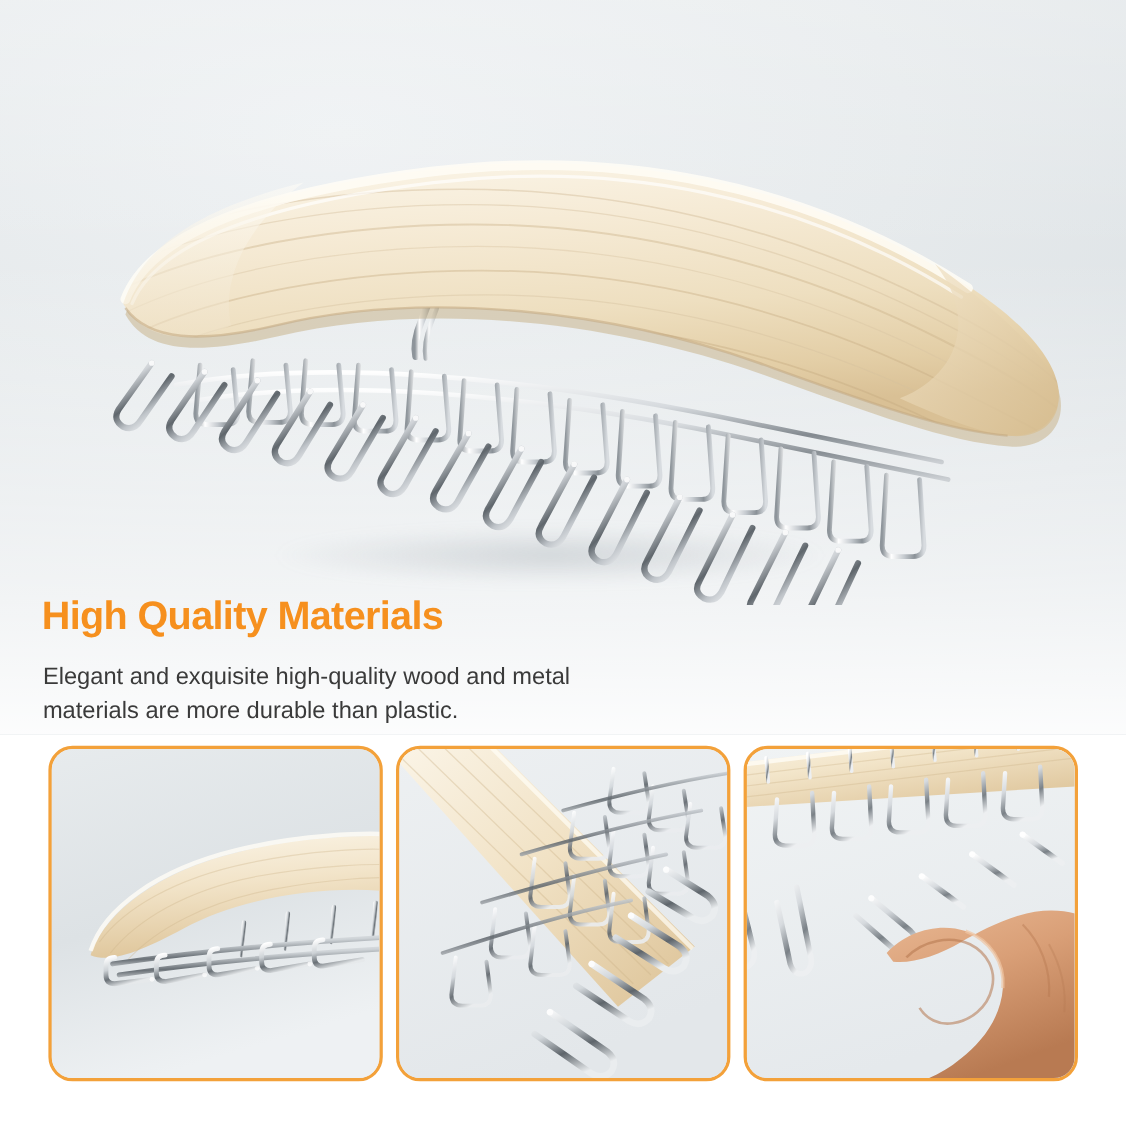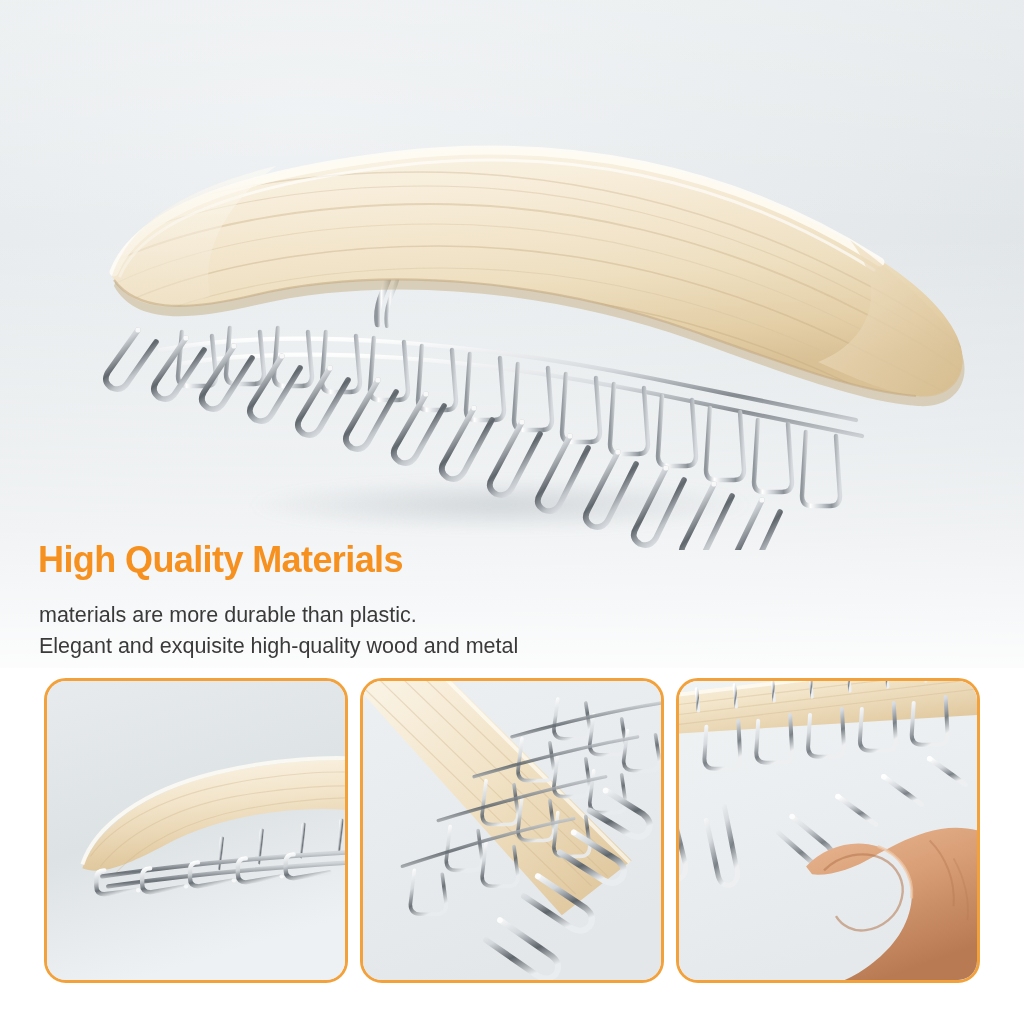--- a/index.html
+++ b/index.html
@@ -204,22 +204,22 @@
           <circle cx="528" cy="372" r="2.6"></circle>
             <circle cx="576" cy="388" r="2.6"></circle>
           <circle cx="624" cy="404" r="2.6"></circle>
             <circle cx="672" cy="420" r="2.6"></circle>
         </g>
       </svg>
     </div>
 
     <h1 class="headline">High Quality Materials</h1>
     <p class="bodycopy">
+      <span>Elegant and exquisite high-quality wood and metal</span>
       <span>materials are more durable than plastic.</span>
-      <span>Elegant and exquisite high-quality wood and metal</span>
     </p>
   </div>
 
   <div class="panels">
 
     <div class="panel p1">
       <svg viewBox="0 0 300 300" preserveAspectRatio="xMidYMid slice" aria-hidden="true">
         <defs>
           <linearGradient id="p1bg" x1="0" y1="0" x2="0.3" y2="1">
             <stop offset="0" stop-color="#E7EBED"></stop>

